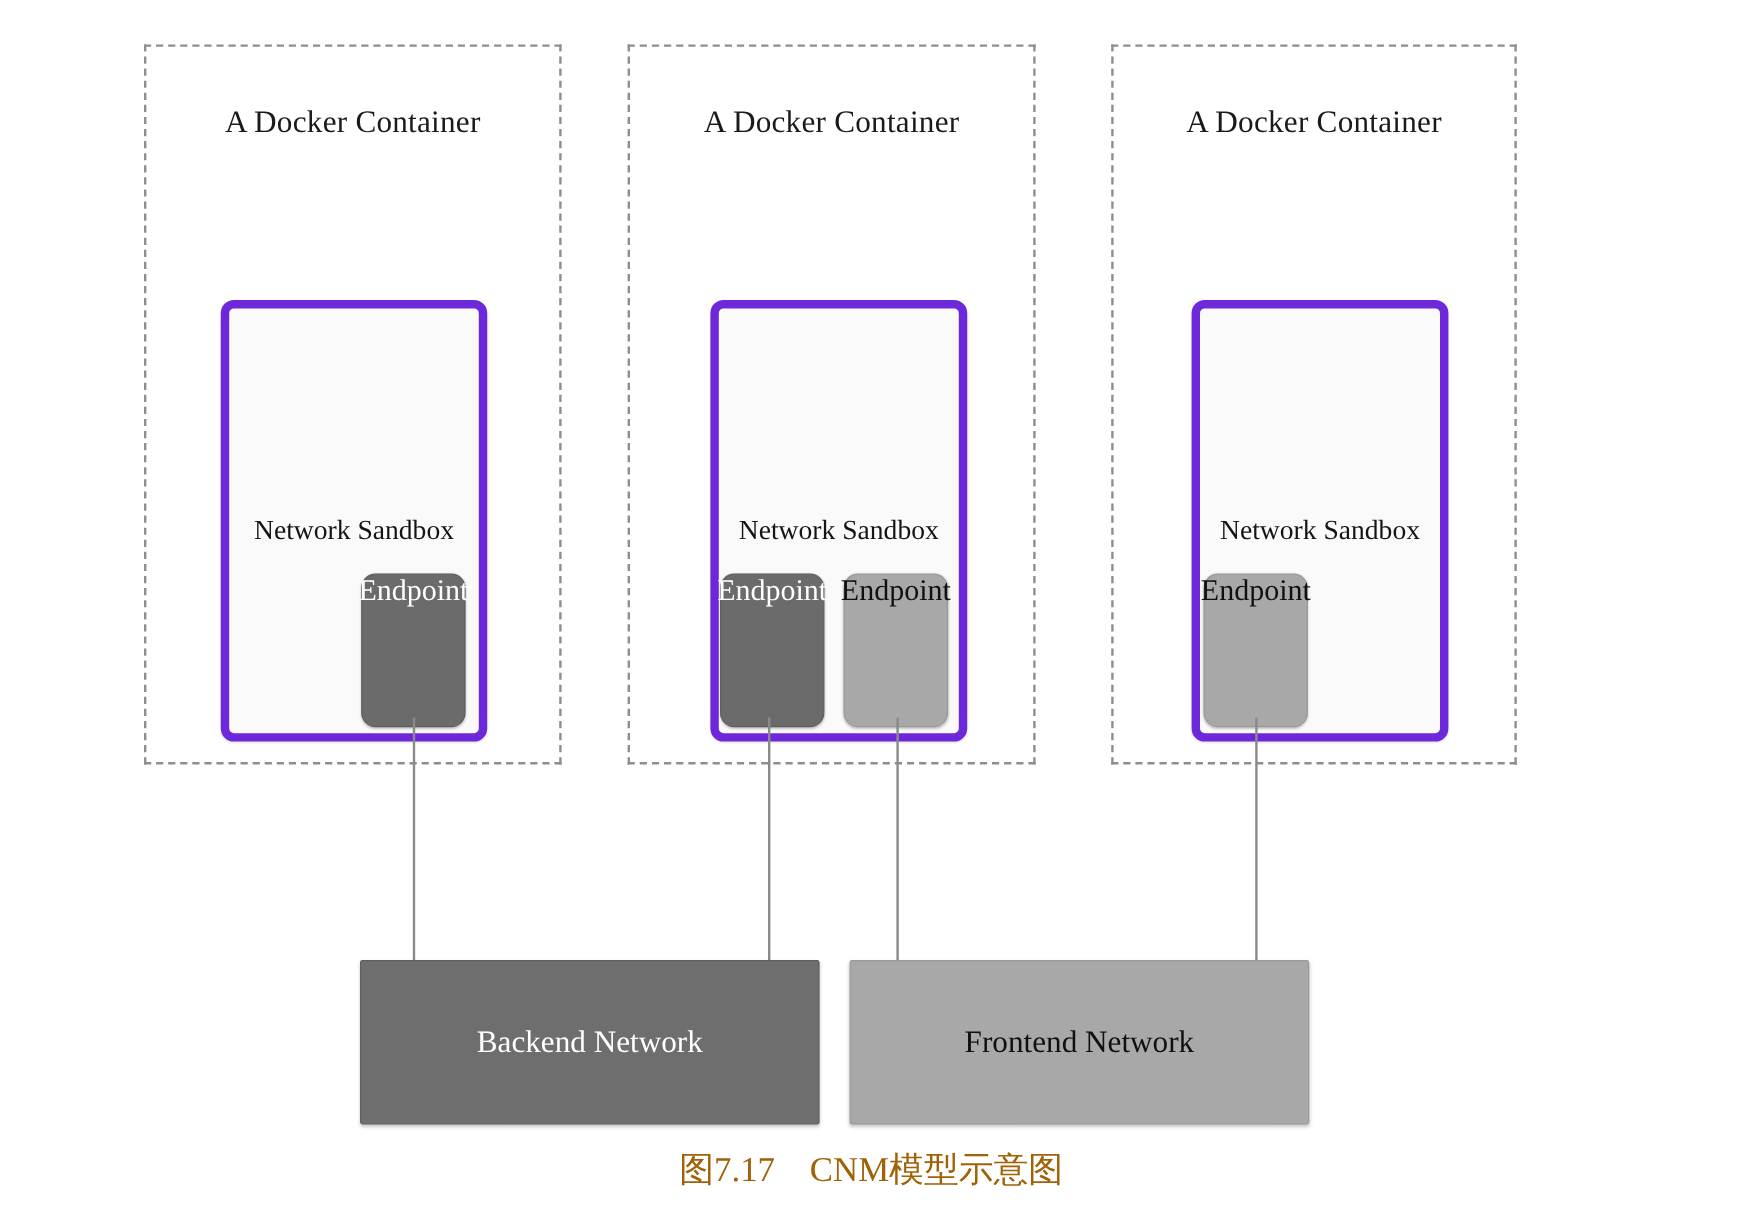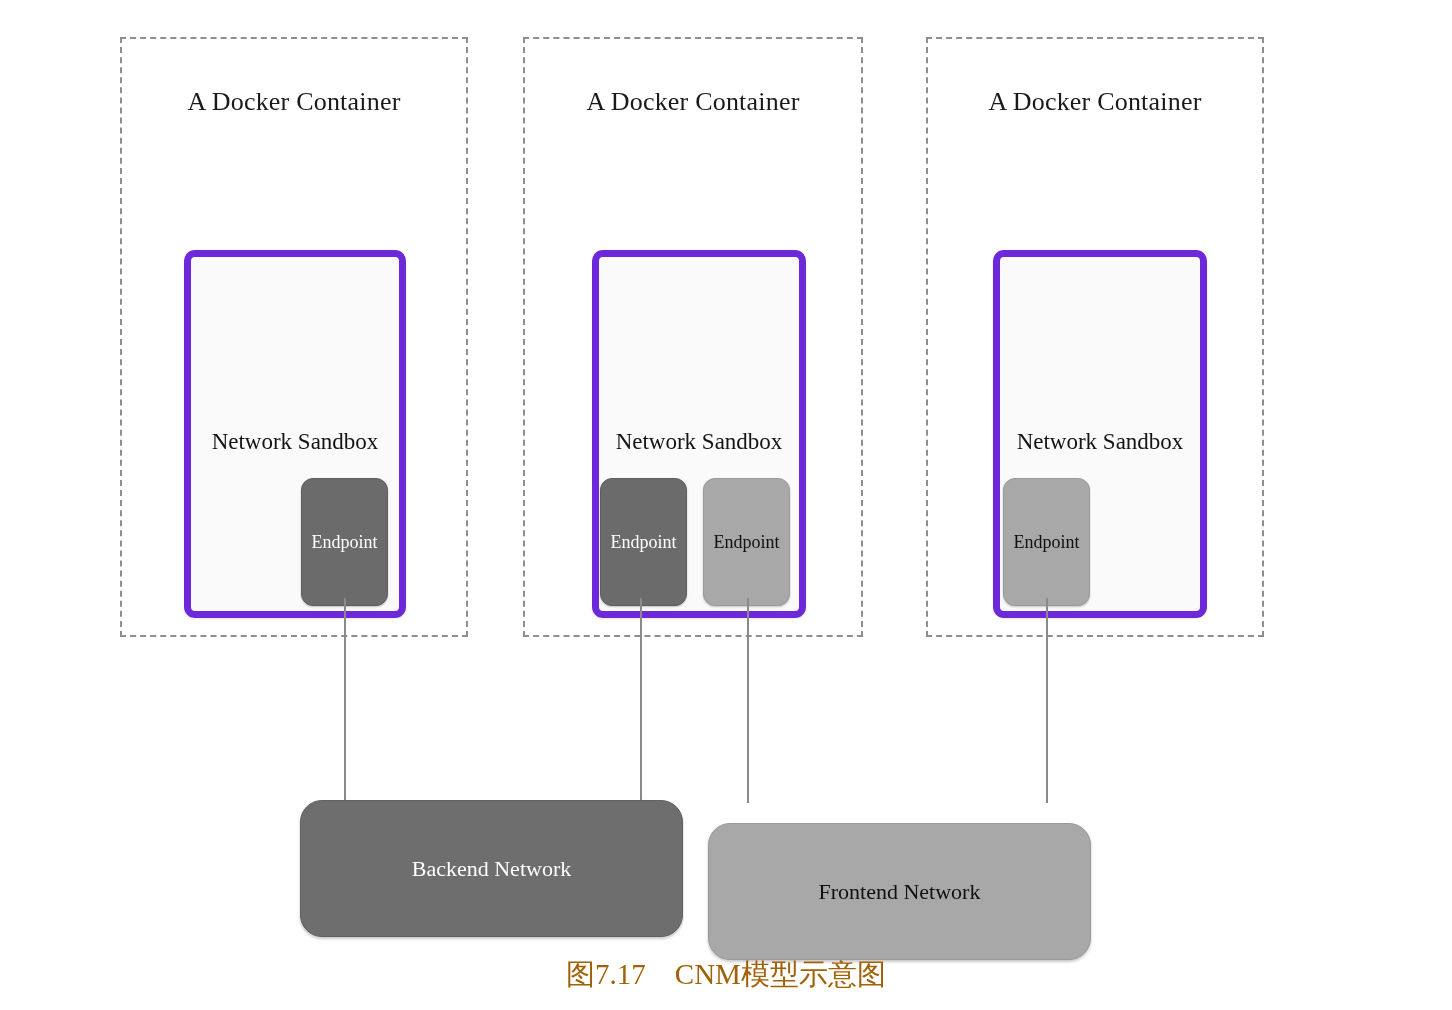--- a/index.html
+++ b/index.html
@@ -55,45 +55,44 @@
     color: #141414;
     white-space: nowrap;
   }
 
   
   .endpoint {
     position: absolute;
     border-radius: 12px;
     box-sizing: border-box;
     display: flex;
-    align-items: center;
     justify-content: center;
-    font-size: 18px;
+    font-size: 25px;
     box-shadow: 0 1px 2px rgba(0,0,0,0.22);
   }
   .endpoint.dark {
     background: #6b6b6b;
     color: #ffffff;
     border: 1px solid #5e5e5e;
   }
   .endpoint.light {
     background: #a8a8a8;
     color: #101010;
     border: 1px solid #9a9a9a;
   }
 
   
   .network-bar {
     position: absolute;
-    border-radius: 22px;
+    border-radius: 2px;
     box-sizing: border-box;
     display: flex;
     align-items: center;
     justify-content: center;
-    font-size: 22px;
+    font-size: 26px;
     box-shadow: 0 2px 3px rgba(0,0,0,0.22);
   }
   .network-bar.dark {
     background: #6e6e6e;
     color: #ffffff;
     border: 1px solid #606060;
   }
   .network-bar.light {
     background: #a8a8a8;
     color: #101010;
@@ -168,19 +167,19 @@
   <div class="endpoint light" style="left:1003px; top:478px; width:87px; height:128px;">
     <span>Endpoint</span>
   </div>
 
   <div class="connector" style="left:1046px; top:598px; height:205px;"></div>
 
   <div class="network-bar dark" style="left:300px; top:800px; width:383px; height:137px;">
     <span>Backend Network</span>
   </div>
 
-  <div class="network-bar light" style="left:708px; top:800px; width:383px; height:137px;margin-top:23px;">
+  <div class="network-bar light" style="left:708px; top:800px; width:383px; height:137px;">
     <span>Frontend Network</span>
   </div>
 
   <div class="caption" style="top:955px;">图7.17　CNM模型示意图</div>
 
 </div>
 
 </body></html>

